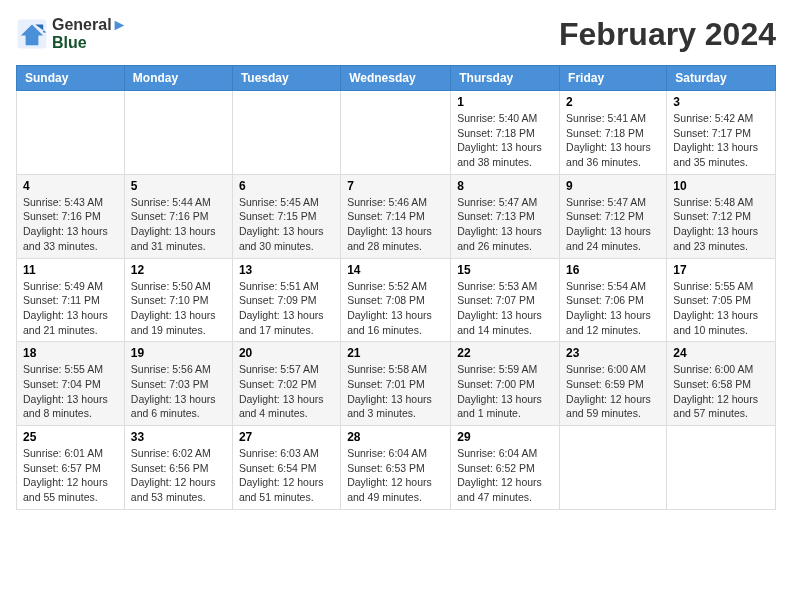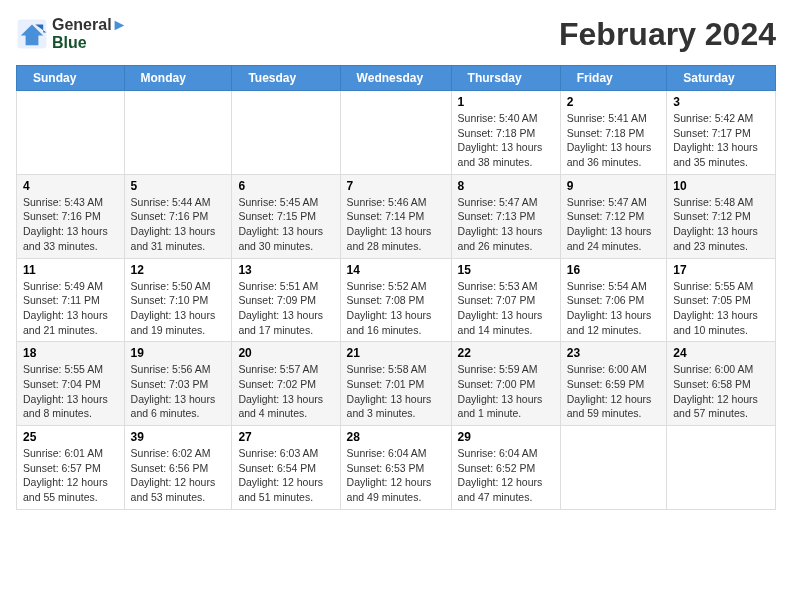--- a/index.html
+++ b/index.html
@@ -40,21 +40,21 @@
     }
     table {
       width: 100%;
       border-collapse: collapse;
       font-size: 11px;
     }
     thead tr th {
       background: #4a90d9;
       color: #fff;
       text-align: left;
-      padding: 5px 16px;
+      padding: 5px 8px;
       font-size: 12px;
       font-weight: bold;
       border: 1px solid #3a7fc1;
     }
     tbody tr td {
       border: 1px solid #ddd;
       padding: 4px 6px;
       vertical-align: top;
       width: 113px;
       min-height: 80px;
@@ -220,21 +220,21 @@
           <span class="day-number">24</span>
         <div class="day-detail">Sunrise: 6:00 AM<br>Sunset: 6:58 PM<br>Daylight: 12 hours and 57 minutes.</div>
         </td>
       </tr>
       <tr>
         <td>
           <span class="day-number">25</span>
         <div class="day-detail">Sunrise: 6:01 AM<br>Sunset: 6:57 PM<br>Daylight: 12 hours and 55 minutes.</div>
         </td>
         <td>
-          <span class="day-number">39</span>
+          <span class="day-number">33</span>
         <div class="day-detail">Sunrise: 6:02 AM<br>Sunset: 6:56 PM<br>Daylight: 12 hours and 53 minutes.</div>
         </td>
         <td>
           <span class="day-number">27</span>
         <div class="day-detail">Sunrise: 6:03 AM<br>Sunset: 6:54 PM<br>Daylight: 12 hours and 51 minutes.</div>
         </td>
         <td>
           <span class="day-number">28</span>
         <div class="day-detail">Sunrise: 6:04 AM<br>Sunset: 6:53 PM<br>Daylight: 12 hours and 49 minutes.</div>
         </td>

